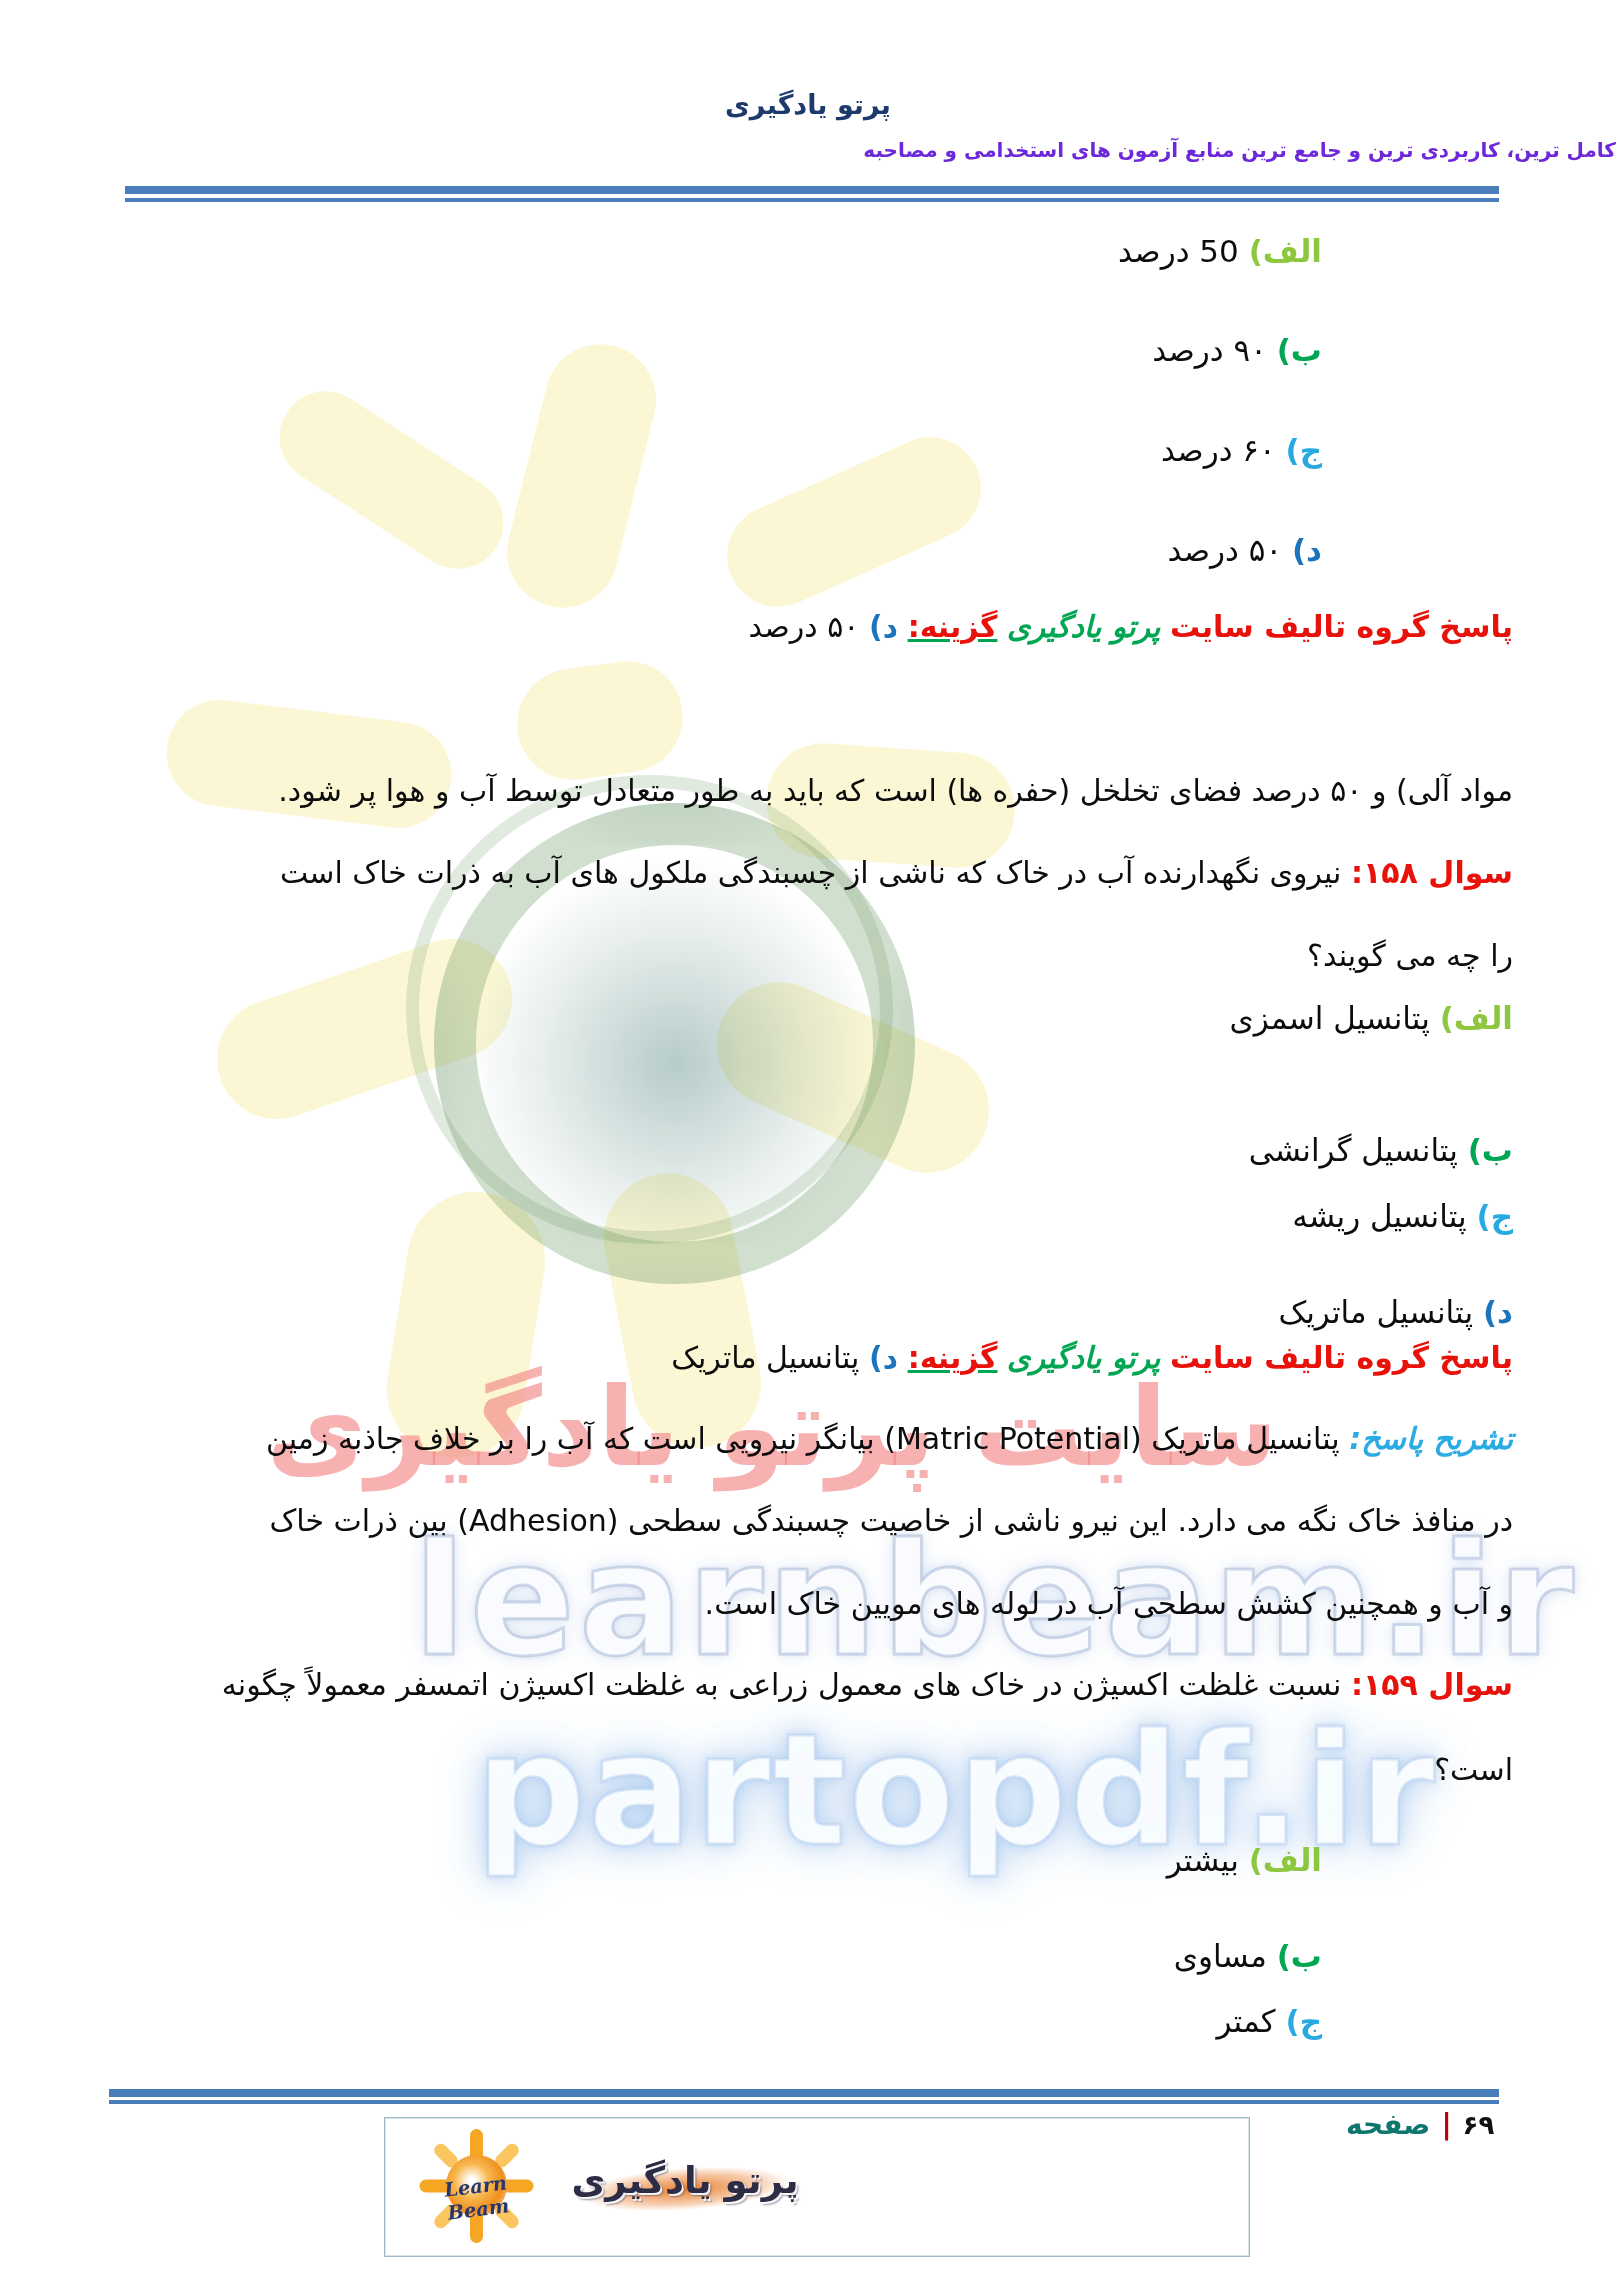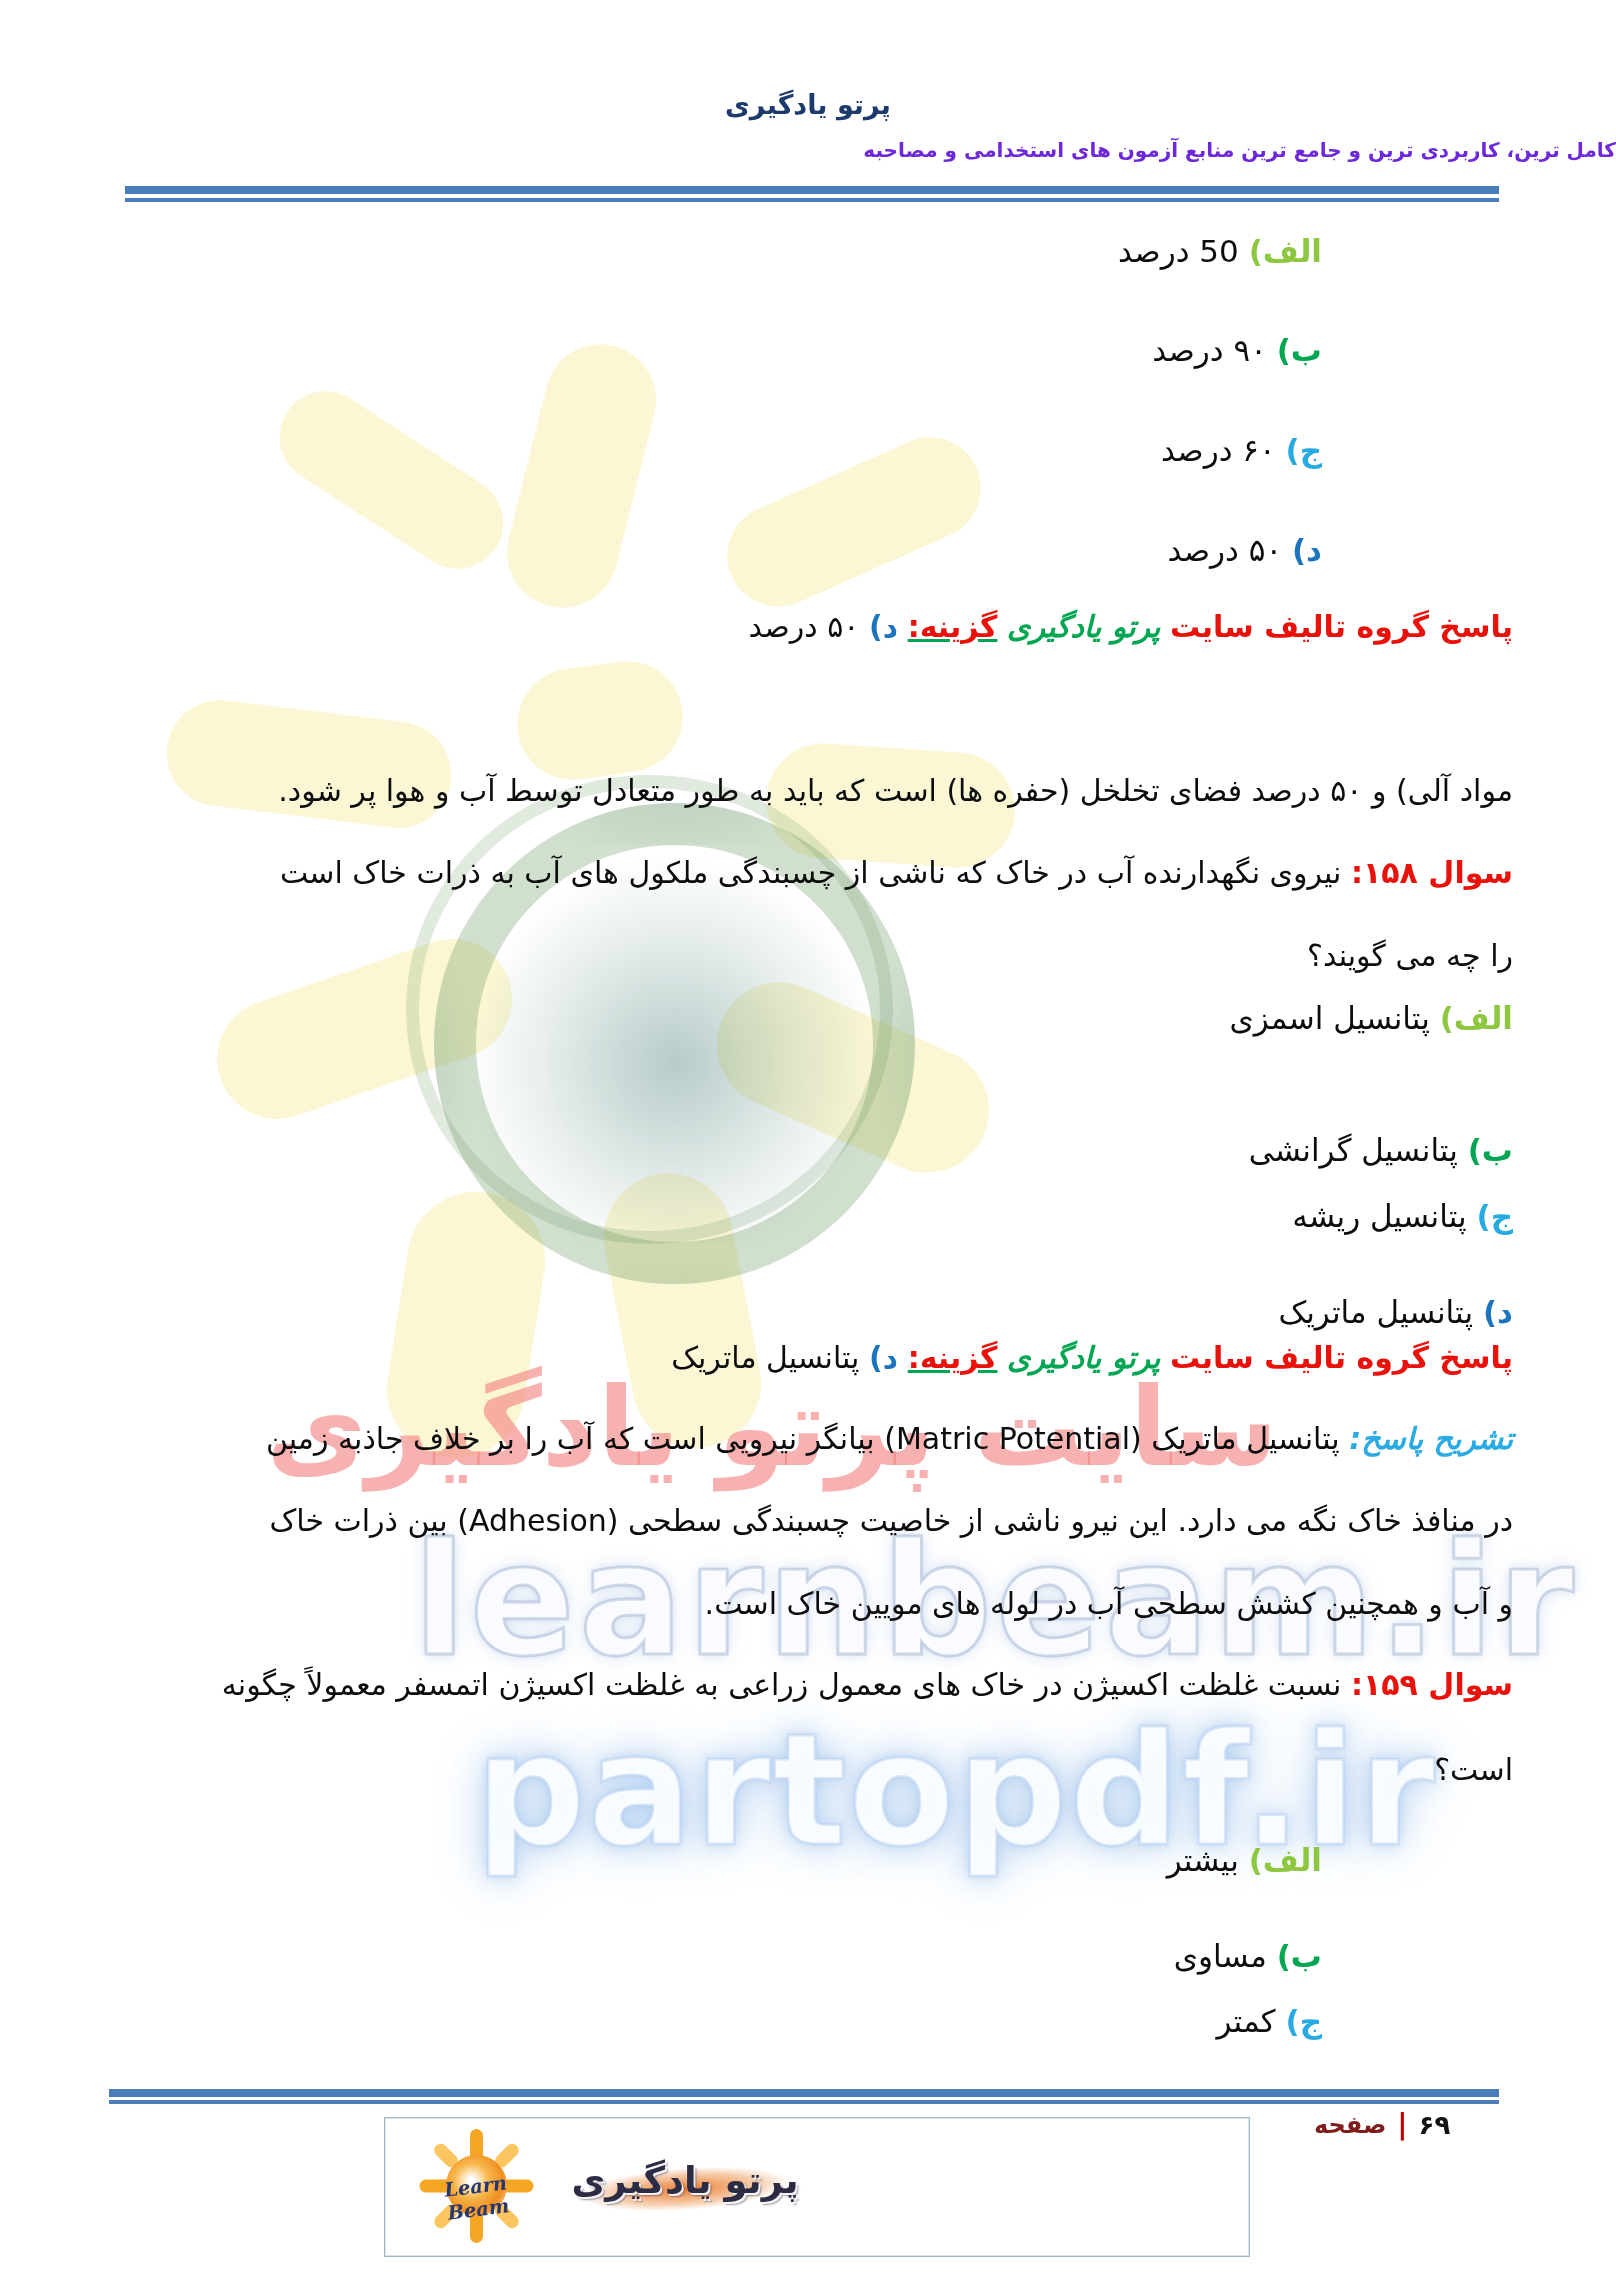--- a/index.html
+++ b/index.html
@@ -66,21 +66,21 @@
           text-decoration-color:#00a651;text-decoration-thickness:2.8px;}
   .ans-letter{font-weight:bold;}
   .expl-label{color:#2aabe3;font-style:italic;font-weight:bold;}
 
   
   .f-rule{position:absolute;left:109px;right:117px;top:2089px;z-index:2;}
   .f-rule .thick{height:8.3px;background:#4a7ebb;}
   .f-rule .gap{height:2.8px;}
   .f-rule .thin{height:3.7px;background:#4a7ebb;}
   .pageno{position:absolute;left:1314px;top:2108px;z-index:2;display:flex;align-items:center;gap:11px;}
-  .pageno .lbl{color:#7f1d1d;font-size:24px;font-weight:bold;direction:rtl;}
+  .pageno .lbl{color:#0f766e;font-size:28px;font-weight:bold;direction:rtl;margin-left:32px;}
   .pageno .sep{color:#c00000;font-size:28px;font-weight:bold;}
   .pageno .num{color:#111;font-size:26px;font-weight:bold;}
 
   .banner{position:absolute;left:384px;top:2117px;width:864px;height:138px;z-index:2;
           background:#fff;border:1.8px solid #9cb8cc;box-shadow:0 0 0 0.9px #d7e4ec inset;}
   .sun{position:absolute;left:31px;top:7.4px;width:122px;height:122px;}
   .sun .core{position:absolute;left:30px;top:30px;width:61px;height:61px;border-radius:50%;
         background:radial-gradient(circle at 42% 42%, #ffffff 6%, #f8b84e 34%, #ef8f1f 62%, #fbe7c0 100%);}
   .ray{position:absolute;left:54px;top:3.7px;width:13px;height:33px;border-radius:7.4px;
        background:#f5a623;transform-origin:6.5px 57px;}

